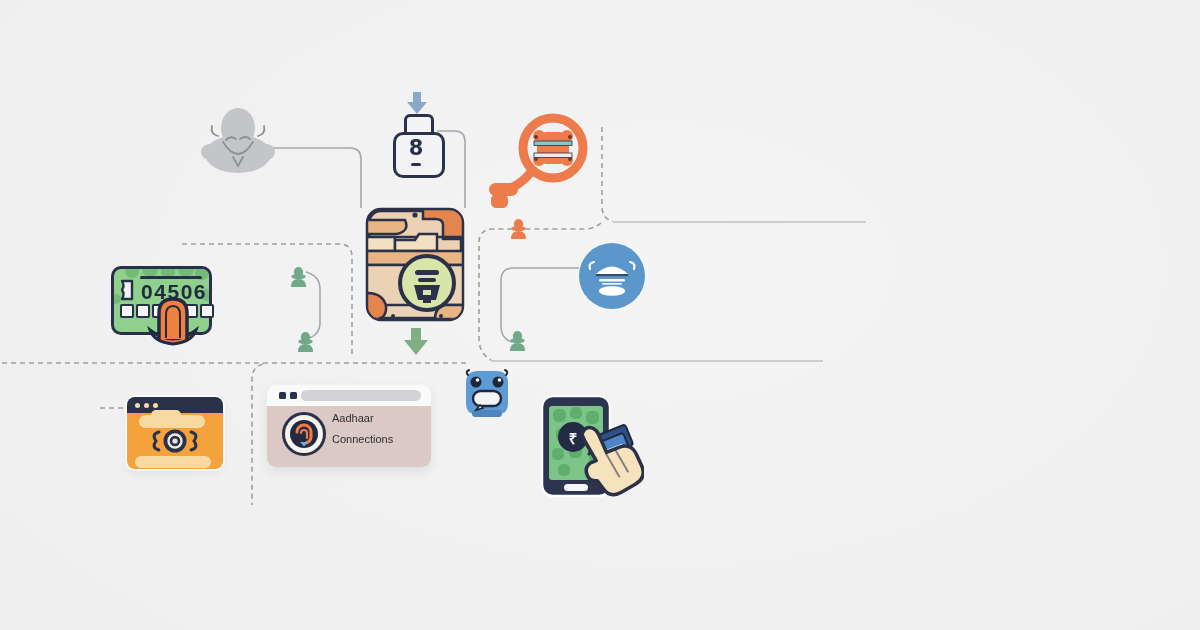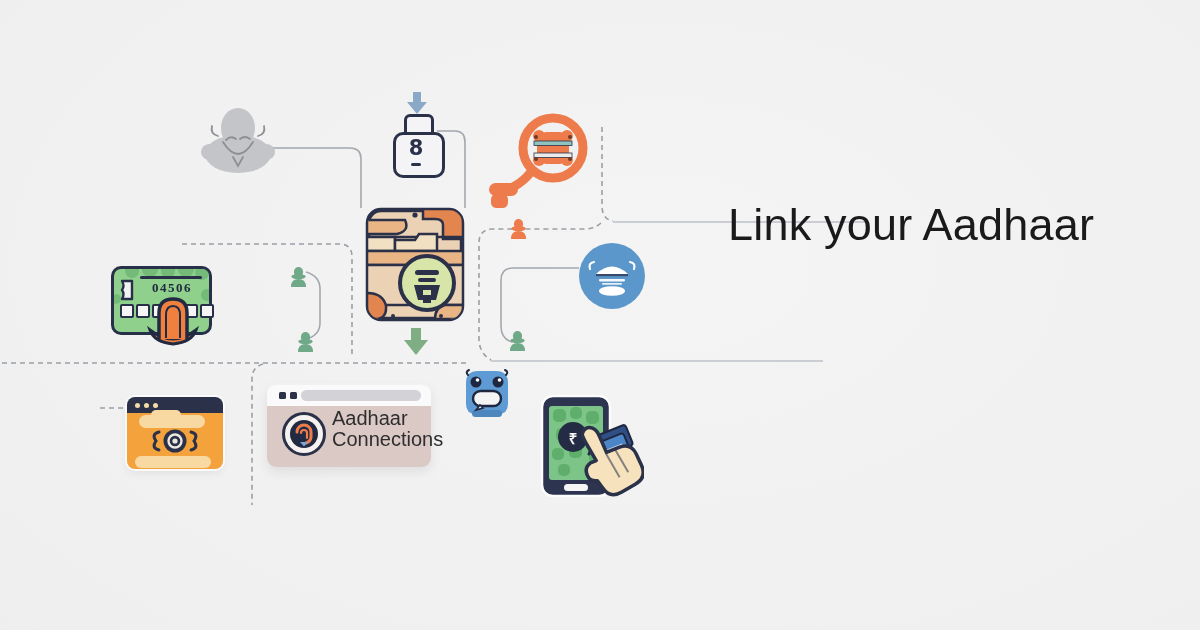--- a/index.html
+++ b/index.html
@@ -32,40 +32,40 @@
   .padlock-digit{
     left:393px;top:136px;width:46px;text-align:center;z-index:3;
     font-size:21px;font-weight:bold;color:#2b3149;font-family:"DejaVu Sans",sans-serif;
   }
   .padlock-tick{left:411px;top:163px;width:10px;height:2.5px;background:#2b3149;border-radius:2px;z-index:3;}
   
   .gcard{left:111px;top:264px;width:102px;height:72px;}
   .gcard-base{left:0;top:2px;width:95px;height:63px;background:#8fd08c;border:3.5px solid #273048;border-radius:10px;overflow:hidden;}
   .gcard-line{left:29px;top:12px;width:62px;height:3px;background:#273048;border-radius:2px;}
   .gcard-number{
-    left:26px;top:16px;width:70px;text-align:center;color:#222a42;
-    font-family:Liberation Serif, serif;font-weight:bold;font-size:13px;letter-spacing:1.5px;
+    left:26px;top:16px;width:70px;text-align:right;color:#222a42;
+    font-family:Liberation Sans, sans-serif;font-weight:bold;font-size:21px;letter-spacing:1.5px;
   }
   .gcard-cells{left:9px;top:40px;display:flex;gap:2px;}
   .gcard-cells i{display:block;width:10px;height:10px;background:#f5f5f5;border:2.5px solid #273048;border-radius:2px;}
   
   .obrowser{left:127px;top:397px;width:96px;height:72px;border-radius:8px;overflow:hidden;box-shadow:0 0 0 2px #fafafa, 0 4px 9px rgba(0,0,0,.07);}
   .obrowser-head{left:0;top:0;width:96px;height:16px;background:#2b3149;display:flex;align-items:center;gap:4px;padding-left:8px;box-sizing:border-box;}
   .obrowser-head i{display:block;width:5px;height:5px;border-radius:50%;background:#f3dca6;}
   .obrowser-body{left:0;top:16px;width:96px;height:56px;background:#f3a23c;}
   .cloud{background:#f8d9a2;border-radius:8px;}
   
   .awindow{left:267px;top:383px;width:164px;height:84px;border-radius:9px;box-shadow:0 5px 12px rgba(0,0,0,.08);}
   .awindow-head{left:0;top:2px;width:164px;height:21px;background:#fbfafa;border-radius:9px 9px 0 0;}
   .awindow-head .sq{position:absolute;top:7px;width:7px;height:7px;background:#2b3149;border-radius:1.5px;}
   .awindow-url{left:34px;top:5px;width:120px;height:11px;background:#d3d3d7;border-radius:6px;}
   .awindow-body{left:0;top:23px;width:164px;height:61px;background:#dbc9c5;border-radius:0 0 9px 9px;}
   .awindow-title{
     left:332px;top:408px;width:100px;z-index:3;color:#2e2e2e;
-    font-size:20px;line-height:21px;font-weight:400;
+    font-size:11px;line-height:21px;font-weight:400;
   }
   
   .rupee{left:561px;top:428px;width:24px;text-align:center;z-index:3;color:#f4f4f4;font-size:15px;font-weight:bold;}
 </style>
 </head>
 <body>
 
 <div class="stage">
 
   <svg id="connectors" width="1200" height="630" viewBox="0 0 1200 630">
@@ -333,16 +333,15 @@
       <path d="M63,58 h27" stroke="#cfe0f4" stroke-width="3"></path>
     </g>
     <g transform="rotate(-30 80 80)">
       <path d="M72,34 q7,-6 12,0 q3,4 2,10 l-2,18 14,2 q12,2 11,14 l-1,12 q-1,14 -15,14 h-16 q-13,0 -14,-13 l-1,-9 q-7,-3 -6,-10 q1,-8 9,-9 l6,1 0,-20 q0,-7 1,-10 z" fill="#f6e3bd" stroke="#2b3149" stroke-width="3.5" stroke-linejoin="round"></path>
       <path d="M83,62 v28 M93,64 v26" fill="none" stroke="#2b3149" stroke-width="2" opacity=".55"></path>
     </g>
   </svg>
   <div class="abs rupee">₹</div>
 
   <div class="abs headline">
-    <div>Link your Aadhaar</div>
   </div>
 
 </div>
 
 </body></html>

